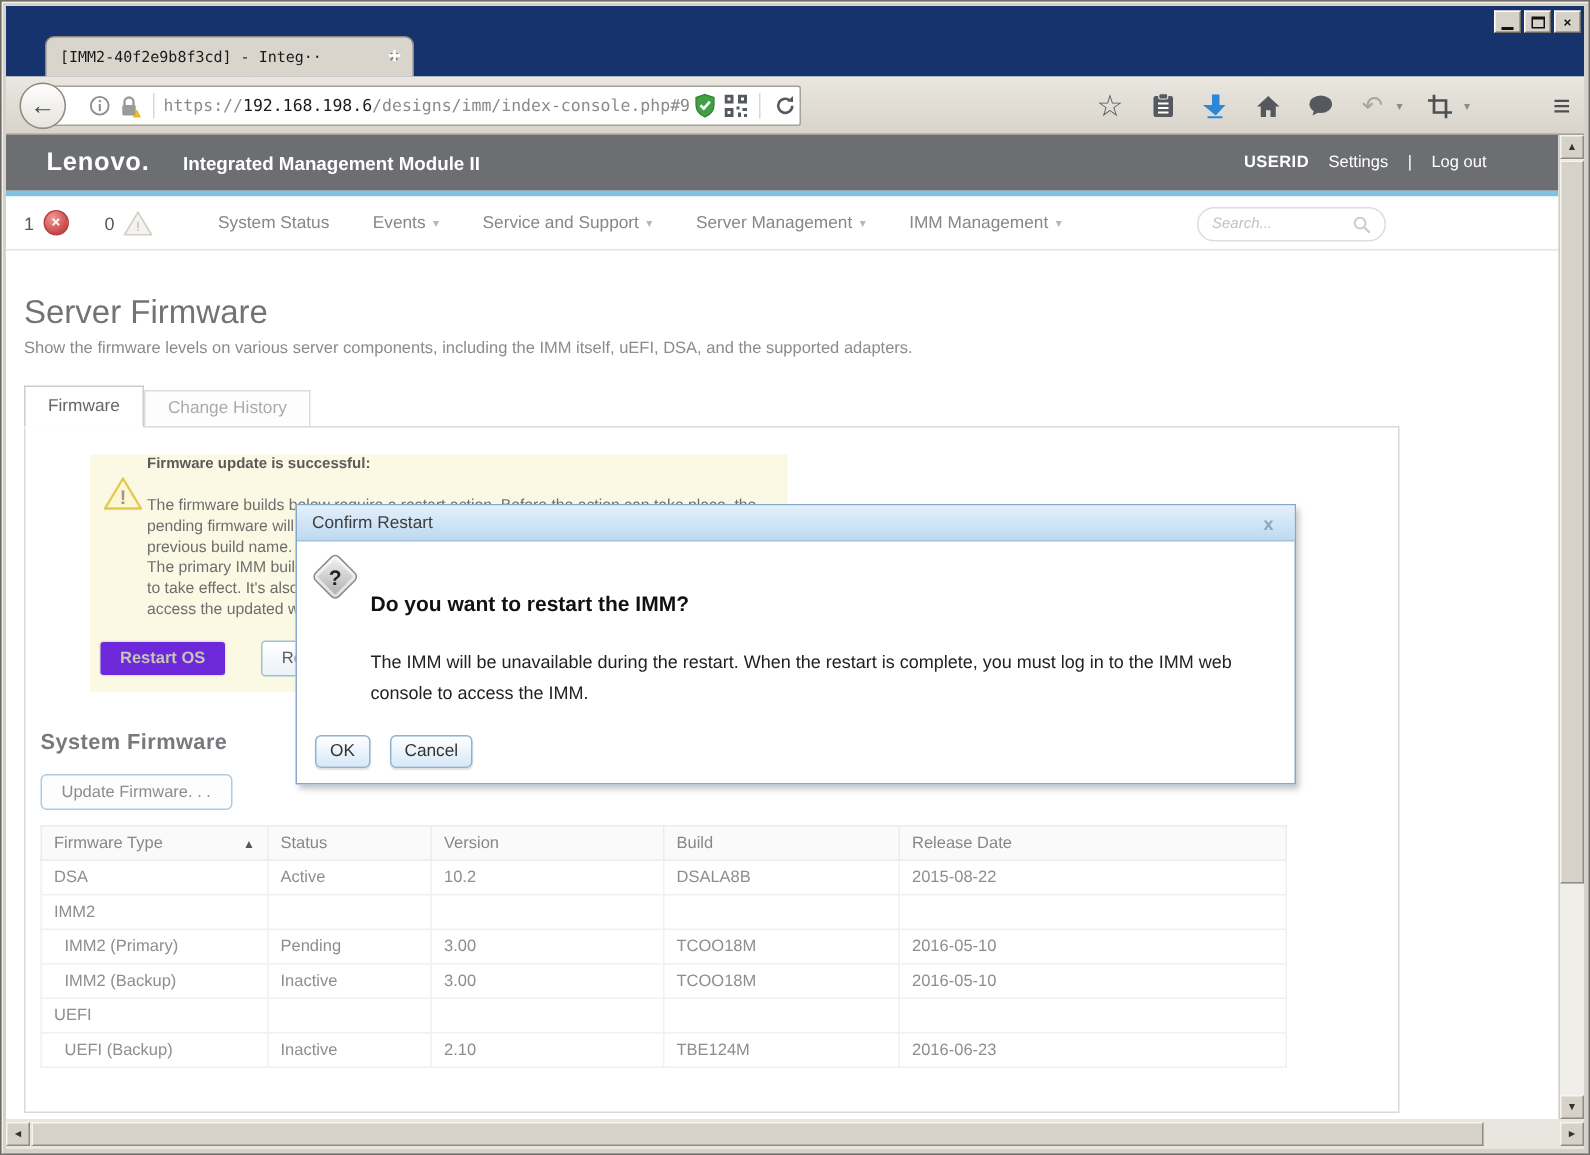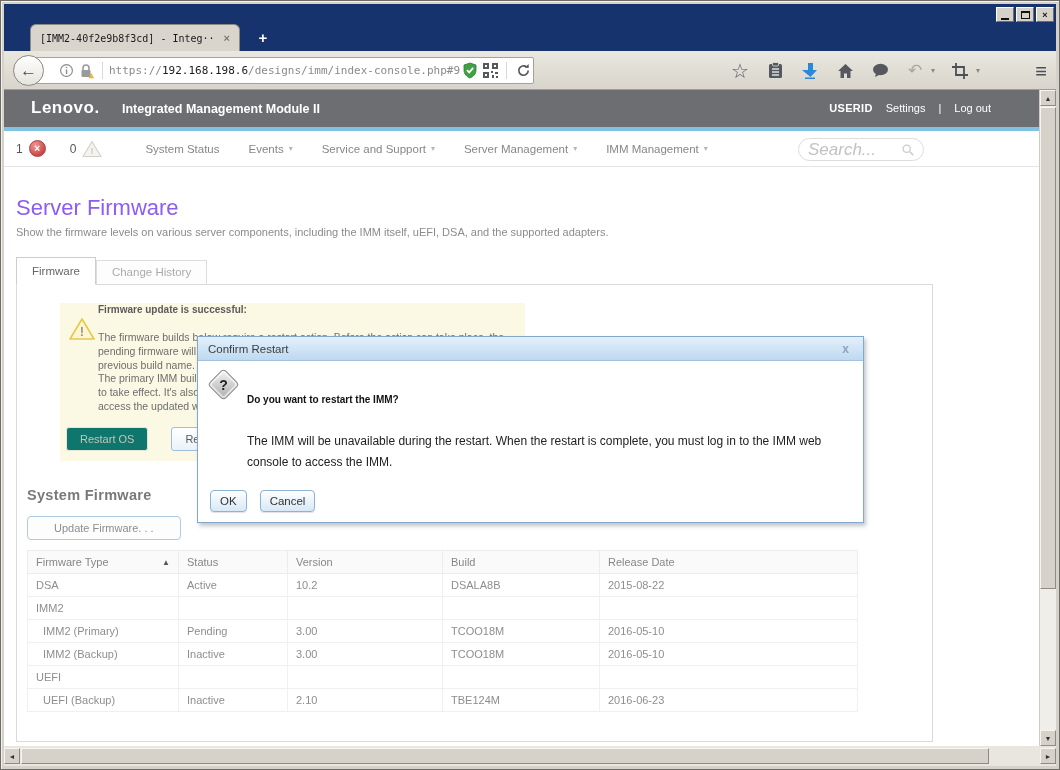--- a/index.html
+++ b/index.html
@@ -7,21 +7,21 @@
   body { font-family:"Liberation Sans", sans-serif; background:#9a9890; position:relative; overflow:hidden; }
 
   
   .window { position:absolute; inset:0; background:#d6d2ca; border:1px solid #6e6c66; box-shadow:inset 1px 1px 0 #f2f1ec; }
   .titlebar { position:absolute; top:3px; left:3px; right:3px; height:47px; background:#17336e; }
   .win-controls { position:absolute; top:3px; right:2px; display:flex; gap:2px; }
   .win-btn { width:18px; height:15px; background:#d6d2ca; border:1px solid; border-color:#fff #6e6c66 #6e6c66 #fff; display:flex; align-items:center; justify-content:center; font-size:9px; font-weight:bold; color:#111; cursor:default; }
   .win-btn .min-glyph { width:8px; height:2px; background:#111; margin-top:8px; }
   .win-btn .max-glyph { width:9px; height:8px; border:1px solid #111; border-top:2px solid #111; }
 
-  .browser-tab { position:absolute; left:26px; bottom:0; width:210px; height:27px; background:#d9d5cd; border-radius:6px 6px 0 0; border:1px solid #8e8b84; border-bottom:none; display:flex; align-items:center; padding:0 9px; gap:8px; }
+  .browser-tab { position:absolute; left:26px; bottom:0; width:246px; height:27px; background:#d9d5cd; border-radius:6px 6px 0 0; border:1px solid #8e8b84; border-bottom:none; display:flex; align-items:center; padding:0 9px; gap:8px; }
   .browser-tab .tab-title { font-family:"DejaVu Sans Mono", monospace; font-size:10px; color:#1a1a1a; white-space:nowrap; overflow:hidden; flex:1; }
   .browser-tab .tab-close { color:#7e7b74; font-weight:bold; font-size:11px; }
   .newtab-btn { position:absolute; left:246px; bottom:5px; color:#fff; font-size:15px; font-weight:bold; width:26px; text-align:center; }
 
   .toolbar { position:absolute; top:50px; left:3px; right:3px; height:39px; background:linear-gradient(#eae7e0,#d8d4cc); border-bottom:1px solid #a09d95; }
   .back-btn { position:absolute; left:9px; top:4px; width:31px; height:31px; border-radius:50%; background:linear-gradient(#fefefd,#e6e4de); border:1px solid #8b887f; z-index:3; display:flex; align-items:center; justify-content:center; font-size:17px; font-weight:bold; color:#4c4c4c; }
   .url-field { position:absolute; left:25px; top:6px; width:505px; height:27px; background:#fff; border:1px solid #a5a29a; border-radius:2px; display:flex; align-items:center; padding-left:26px; z-index:2; }
   .url-field .sep { width:1px; height:17px; background:#d8d8d8; margin:0 6px; }
   .url-text { font-family:"DejaVu Sans Mono", monospace; font-size:11px; white-space:nowrap; overflow:hidden; flex:1; }
   .url-text .scheme, .url-text .path { color:#8a8a8a; }
@@ -55,58 +55,58 @@
   .header-right .user { font-weight:bold; letter-spacing:0.3px; }
   .blue-strip { height:4px; background:#7fc2e1; }
   .navbar { height:36px; background:#fff; border-bottom:1px solid #e4e4e4; position:relative; display:flex; align-items:center; }
   .counts { display:flex; align-items:center; gap:6px; margin-left:12px; color:#55575a; font-size:12px; }
   .badge-red { width:17px; height:17px; border-radius:50%; background:radial-gradient(circle at 35% 30%, #ef9a9a, #cc4747 70%); border:1px solid #b24040; color:#fff; font-size:10px; font-weight:bold; display:flex; align-items:center; justify-content:center; }
   .warn-count { margin-left:18px; }
   .nav-links { margin-left:43px; display:flex; gap:29px; font-size:11.5px; color:#85878a; }
   .nav-item { display:flex; align-items:center; gap:5px; }
   .nav-caret { font-size:8px; color:#b4b6b9; }
   .nav-search { position:absolute; right:115px; top:7px; width:126px; height:23px; border:1px solid #ddd; border-radius:12px; display:flex; align-items:center; justify-content:space-between; padding:0 9px; }
-  .nav-search .ph { font-size:17px; font-style:italic; color:#c2c2c2;text-align:center; }
+  .nav-search .ph { font-size:10px; font-style:italic; color:#c2c2c2;text-align:center; }
 
   .content { padding-left:12px; position:relative; }
-  .page-title { margin-top:28px; font-size:22px; color:#8b5cf6; font-weight:400; }
+  .page-title { margin-top:28px; font-size:22px; color:#737373; font-weight:400; }
   .page-subtitle { margin-top:5px; font-size:11px; color:#8a8b8d; }
 
   .tabs { display:flex; margin-top:19px; position:relative; z-index:2; align-items:flex-end; }
   .tab { font-size:11.5px; padding:7px 15px; }
   .tab.active { border:1px solid #cdcdcd; border-bottom:1px solid #fff; background:#fff; color:#666; margin-bottom:-1px; height:28px; }
   .tab.inactive { border:1px solid #ddd; border-bottom:none; background:#fdfdfd; color:#ababab; height:24px; padding-top:5px; }
 
   .panel { position:relative; width:917px; height:458px; border:1px solid #d9d9d9; background:#fff; }
 
   .alert { position:absolute; left:43px; top:18px; width:465px; height:158px; background:#fbf8e3; }
   .alert-title { position:absolute; left:38px; top:1px; font-size:10px; font-weight:bold; color:#5b5b5b; }
   .alert-lines { position:absolute; left:38px; top:28px; width:424px; font-size:10.5px; color:#6e6e6e; line-height:13.8px; }
   .alert-lines div { white-space:nowrap; overflow:hidden; }
   .alert-buttons { position:absolute; left:6px; top:124px; display:flex; gap:23px; }
-  .btn-disabled { padding:5px 13px; font-size:11px; color:#c6c4b8; background:#0f766e; border:1px solid #e7e5d8; border-radius:3px; }
+  .btn-disabled { padding:5px 13px; font-size:11px; color:#c6c4b8; background:#6d28d9; border:1px solid #e7e5d8; border-radius:3px;font-weight:bold; }
   .btn-blue-outline { padding:5px 13px; font-size:11px; color:#5a5a5a; background:linear-gradient(#ffffff,#eaf2f9); border:1px solid #9cc0dc; border-radius:3px; }
 
   .sysfw-heading { position:absolute; left:10px; top:202px; font-size:14.5px; font-weight:bold; color:#77797c; letter-spacing:0.3px; }
-  .update-btn { position:absolute; left:10px; top:231px; padding:5px 26px; font-size:11px; color:#8b8d90; background:#fdfdfd; border:1px solid #aecbe2; border-radius:4px; }
+  .update-btn { position:absolute; left:10px; top:231px; padding:5px 13px; font-size:11px; color:#8b8d90; background:#fdfdfd; border:1px solid #aecbe2; border-radius:4px; }
 
   table.fw { position:absolute; left:10px; top:265px; width:830px; border-collapse:collapse; table-layout:fixed; font-size:11px; }
   table.fw th { font-weight:normal; text-align:left; color:#85878a; background:#fafafa; border:1px solid #ececec; padding:5px 8px; height:23px; }
   table.fw td { color:#8c8e90; border:1px solid #f0f0f0; padding:5px 8px; height:23px; white-space:nowrap; overflow:hidden; }
   table.fw tr.indent td:first-child { padding-left:15px; }
   .sort-ic { float:right; font-size:8px; color:#55575a; margin-top:2px; }
 
   
   .dialog { position:absolute; left:196px; top:335px; width:667px; height:187px; background:#fff; border:1px solid #85a7c9; box-shadow:2px 3px 4px rgba(80,90,100,0.35); z-index:50; }
   .dlg-titlebar { height:24px; background:linear-gradient(#e3f0fb,#bed9f0); border-bottom:1px solid #a4c2dd; display:flex; align-items:center; padding:0 10px; }
   .dlg-title { font-size:11.5px; color:#3d3d3d; flex:1; }
   .dlg-close { color:#8aa5c0; font-weight:bold; font-size:12px; padding:0 4px; }
   .dlg-icon { position:absolute; left:14px; top:36px; width:23px; height:23px; transform:rotate(45deg); background:linear-gradient(135deg,#f5f5f5,#ababab); border:1px solid #8a8a8a; border-radius:4px; box-shadow:inset 0 0 0 2px rgba(255,255,255,0.6); }
   .dlg-icon span { position:absolute; inset:0; transform:rotate(-45deg); display:flex; align-items:center; justify-content:center; font-size:14px; font-weight:bold; color:#222; }
-  .dlg-heading { position:absolute; left:49px; top:57px; font-size:10px; font-weight:bold; color:#111; }
+  .dlg-heading { position:absolute; left:49px; top:57px; font-size:14px; font-weight:bold; color:#111; }
   .dlg-body { position:absolute; left:49px; top:94px; width:608px; font-size:12px; color:#222; line-height:21px; }
   .dlg-buttons { position:absolute; left:12px; top:153px; display:flex; gap:13px; }
   .dlg-btn { min-width:32px; padding:4px 9px; font-size:11.5px; color:#333; text-align:center; background:linear-gradient(#feffff,#d7e8f6); border:1px solid #8cb2d4; border-radius:4px; box-shadow:0 1px 1px rgba(0,0,0,0.12); }
 
   svg { display:block; }
 </style>
 </head>
 <body>
 
 <div class="window">

